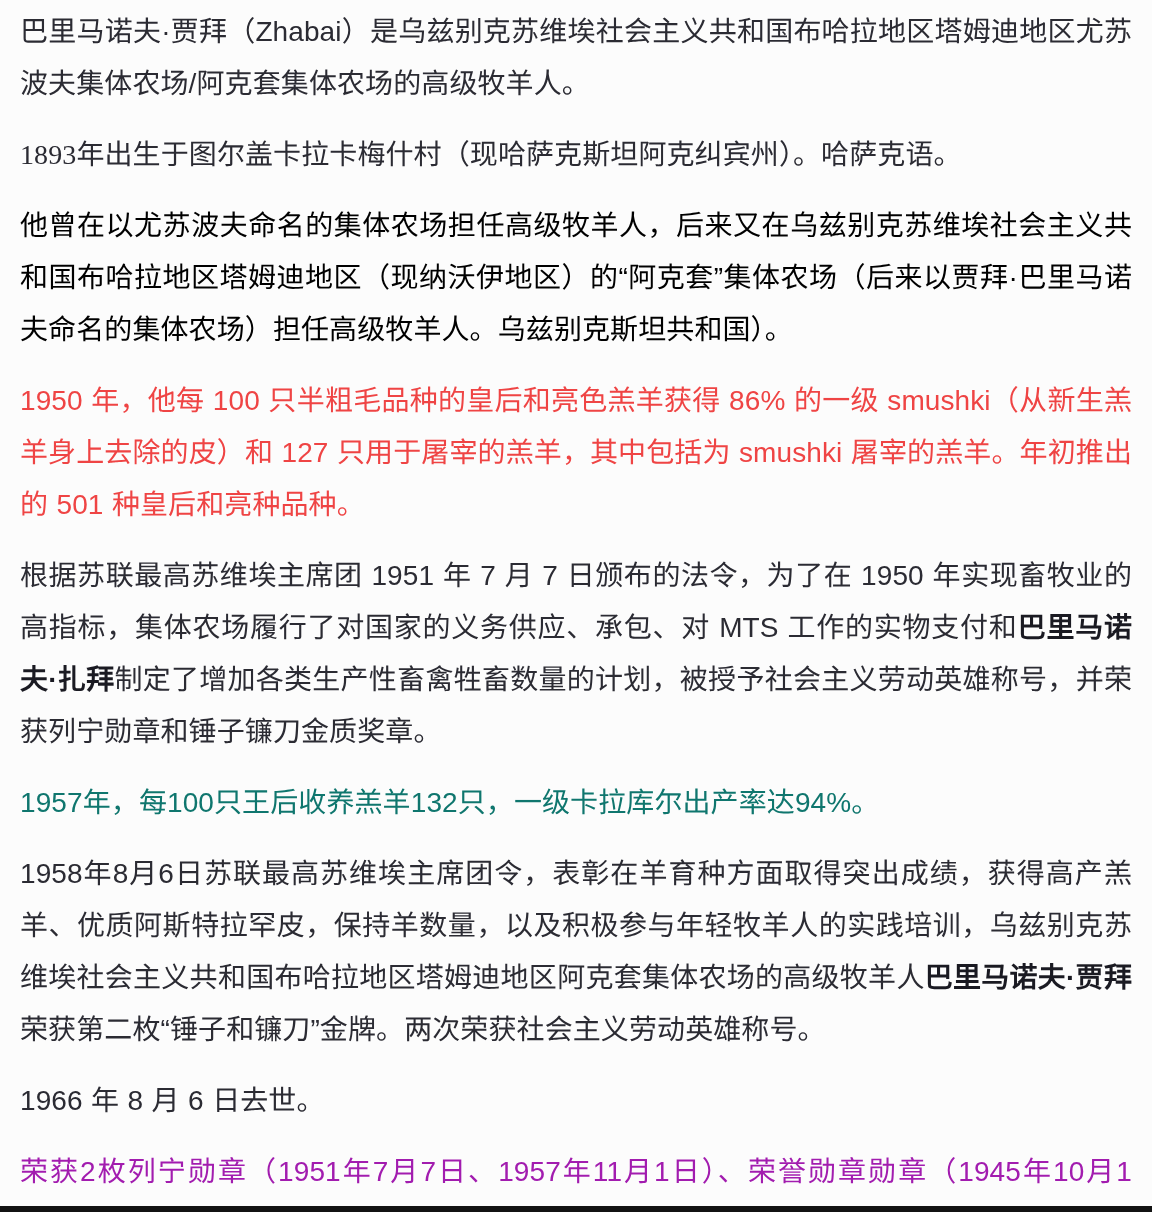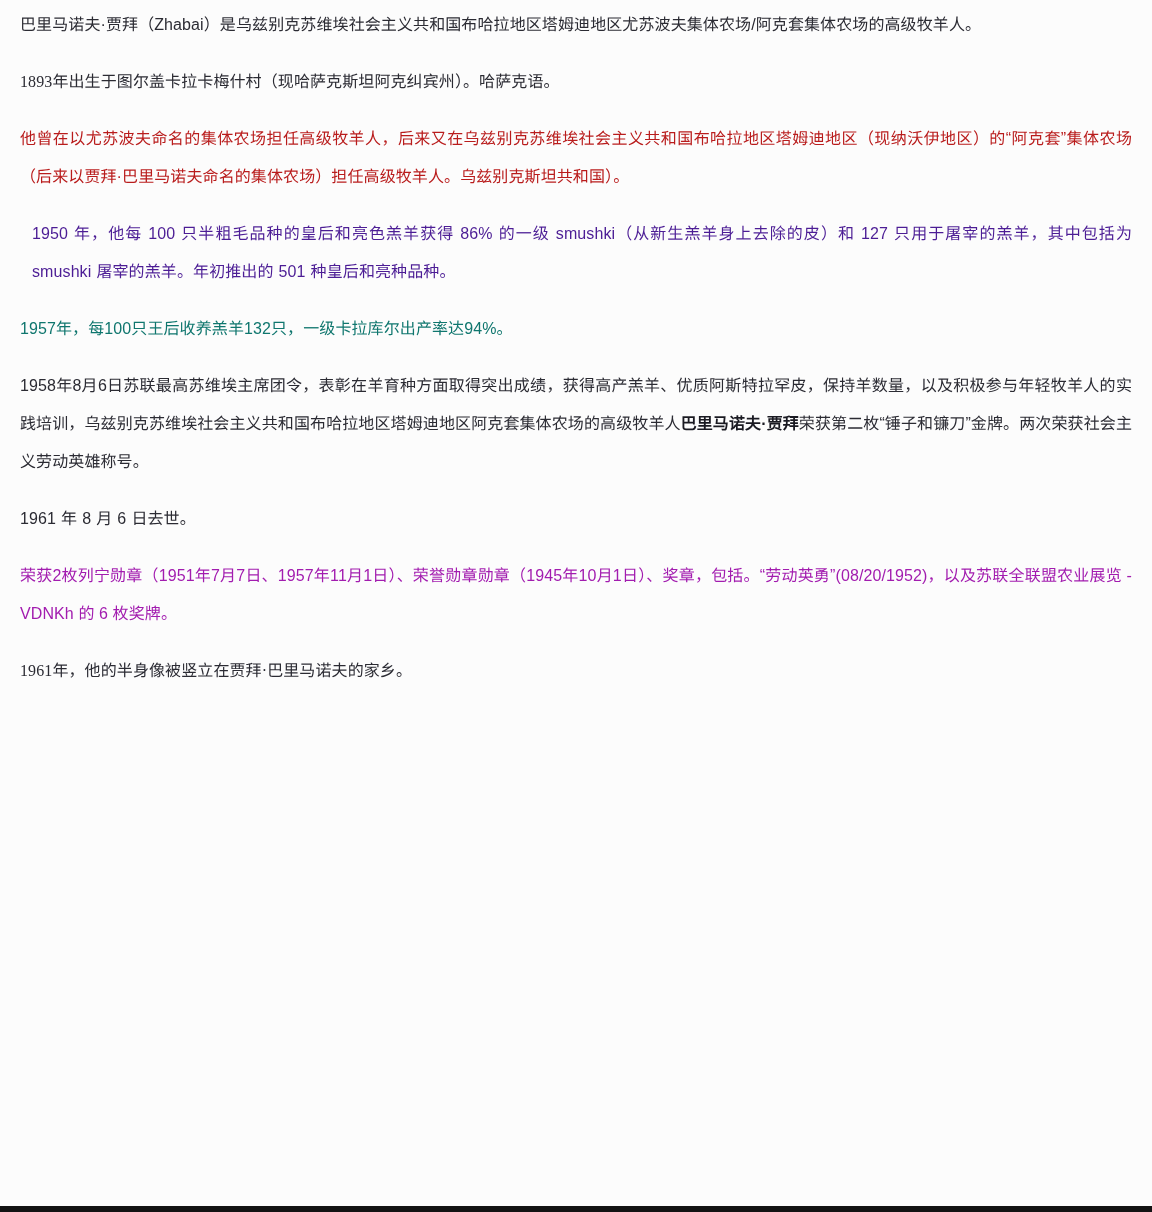--- a/index.html
+++ b/index.html
@@ -20,22 +20,22 @@
     height: 1212px;
     background: #fcfcfc;
     box-sizing: border-box;
     padding: 6px 20px 0 20px;
   }
   .article {
     width: 1112px;
   }
   .para {
     color: #2b2b33;
-    font-size: 16px;
-    line-height: 38px;
+    font-size: 28px;
+    line-height: 52px;
     letter-spacing: 0.1px;
     margin: 0 0 19px 0;
     text-align: justify;
     text-justify: inter-ideograph;
     word-break: break-word;
     white-space: pre-wrap;
   }
   .para:last-of-type {
     margin-bottom: 12px;
     font-family: Liberation Serif, serif;
@@ -61,31 +61,32 @@
 </head>
 <body style="background: rgb(252, 252, 252);">
 
 <div class="page">
   <article class="article">
 
     <p class="para" style="color: rgb(43, 43, 51);">巴里马诺夫·贾拜（Zhabai）是乌兹别克苏维埃社会主义共和国布哈拉地区塔姆迪地区尤苏波夫集体农场/阿克套集体农场的高级牧羊人。</p>
 
     <p class="para" style="color: rgb(43, 43, 51); font-family: Liberation Serif, serif;">1893年出生于图尔盖卡拉卡梅什村（现哈萨克斯坦阿克纠宾州）。哈萨克语。</p>
 
-    <p class="para" style="color: #b91c1c;">他曾在以尤苏波夫命名的集体农场担任高级牧羊人，后来又在乌兹别克苏维埃社会主义共和国布哈拉地区塔姆迪地区（现纳沃伊地区）的“阿克套”集体农场（后来以贾拜·巴里马诺夫命名的集体农场）担任高级牧羊人。乌兹别克斯坦共和国）。</p>
+    <p class="para" style="color: #000000;">他曾在以尤苏波夫命名的集体农场担任高级牧羊人，后来又在乌兹别克苏维埃社会主义共和国布哈拉地区塔姆迪地区（现纳沃伊地区）的“阿克套”集体农场（后来以贾拜·巴里马诺夫命名的集体农场）担任高级牧羊人。乌兹别克斯坦共和国）。</p>
 
-    <p class="para loose" style="color: #4c1d95; margin-left: 12px;">1950 年，他每 100 只半粗毛品种的皇后和亮色羔羊获得 86% 的一级 smushki（从新生羔羊身上去除的皮）和 127 只用于屠宰的羔羊，其中包括为 smushki 屠宰的羔羊。年初推出的 501 种皇后和亮种品种。</p>
+    <p class="para loose" style="color: #ef4444;">1950 年，他每 100 只半粗毛品种的皇后和亮色羔羊获得 86% 的一级 smushki（从新生羔羊身上去除的皮）和 127 只用于屠宰的羔羊，其中包括为 smushki 屠宰的羔羊。年初推出的 501 种皇后和亮种品种。</p>
 
+    <p class="para loose" style="color: rgb(43, 43, 51);"><span>根据苏联最高苏维埃主席团 1951 年 7 月 7 日颁布的法令，为了在 1950 年实现畜牧业的高指标，集体农场履行了对国家的义务供应、承包、对 MTS 工作的实物支付和</span><span class="bold">巴里马诺夫·扎拜</span><span>制定了增加各类生产性畜禽牲畜数量的计划，被授予社会主义劳动英雄称号，并荣获列宁勋章和锤子镰刀金质奖章。</span></p>
 
     <p class="para" style="color: #0f766e;">1957年，每100只王后收养羔羊132只，一级卡拉库尔出产率达94%。</p>
 
     <p class="para" style="color: rgb(43, 43, 51);"><span>1958年8月6日苏联最高苏维埃主席团令，表彰在羊育种方面取得突出成绩，获得高产羔羊、优质阿斯特拉罕皮，保持羊数量，以及积极参与年轻牧羊人的实践培训，乌兹别克苏维埃社会主义共和国布哈拉地区塔姆迪地区阿克套集体农场的高级牧羊人</span><span class="bold">巴里马诺夫·贾拜</span><span>荣获第二枚“锤子和镰刀”金牌。两次荣获社会主义劳动英雄称号。</span></p>
 
 
-    <p class="para loose" style="color: rgb(43, 43, 51);">1961 年 8 月 6 日去世。</p>
+    <p class="para loose" style="color: rgb(43, 43, 51);">1966 年 8 月 6 日去世。</p>
 
 
     <p class="para" style="color: #a21caf;">荣获2枚列宁勋章（1951年7月7日、1957年11月1日）、荣誉勋章勋章（1945年10月1日）、奖章，包括。“劳动英勇”(08/20/1952)，以及苏联全联盟农业展览 - VDNKh 的 6 枚奖牌。</p>
 
     <p class="para" style="color: rgb(43, 43, 51);">1961年，他的半身像被竖立在贾拜·巴里马诺夫的家乡。</p>
 
   </article>
 
   <div class="bottom-bar" style="background: rgb(19, 19, 19);"></div>
 </div>

